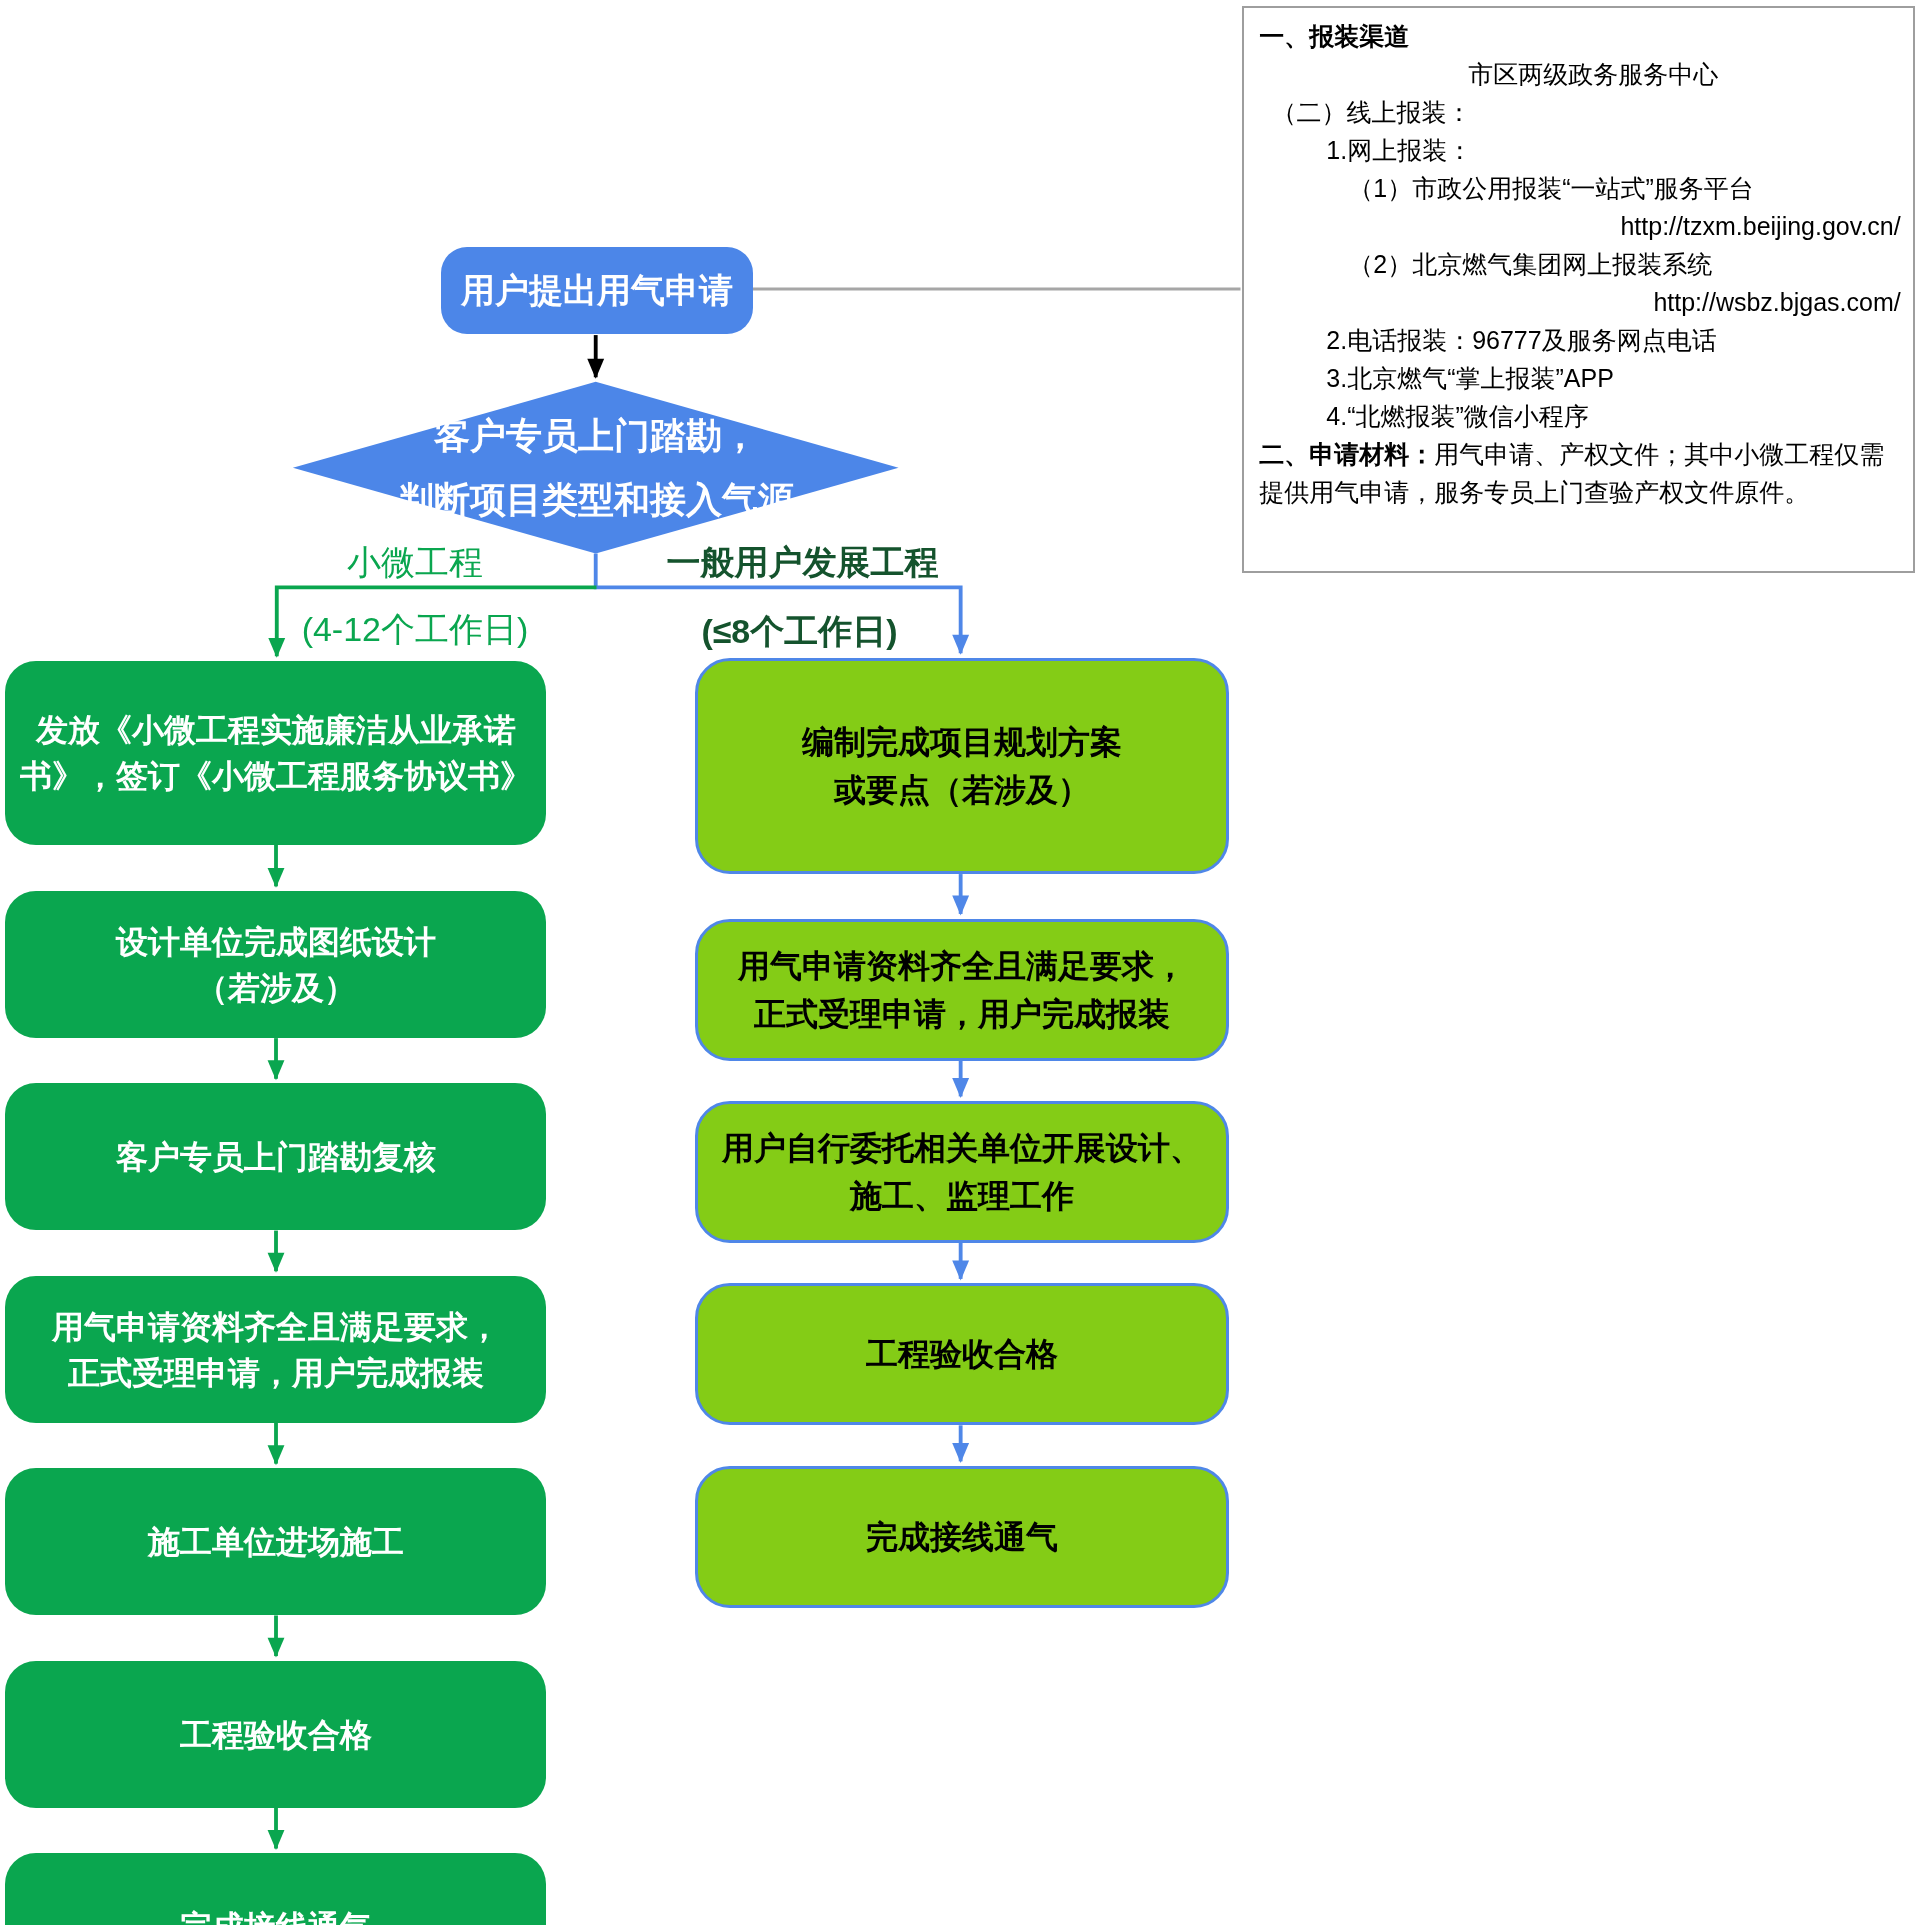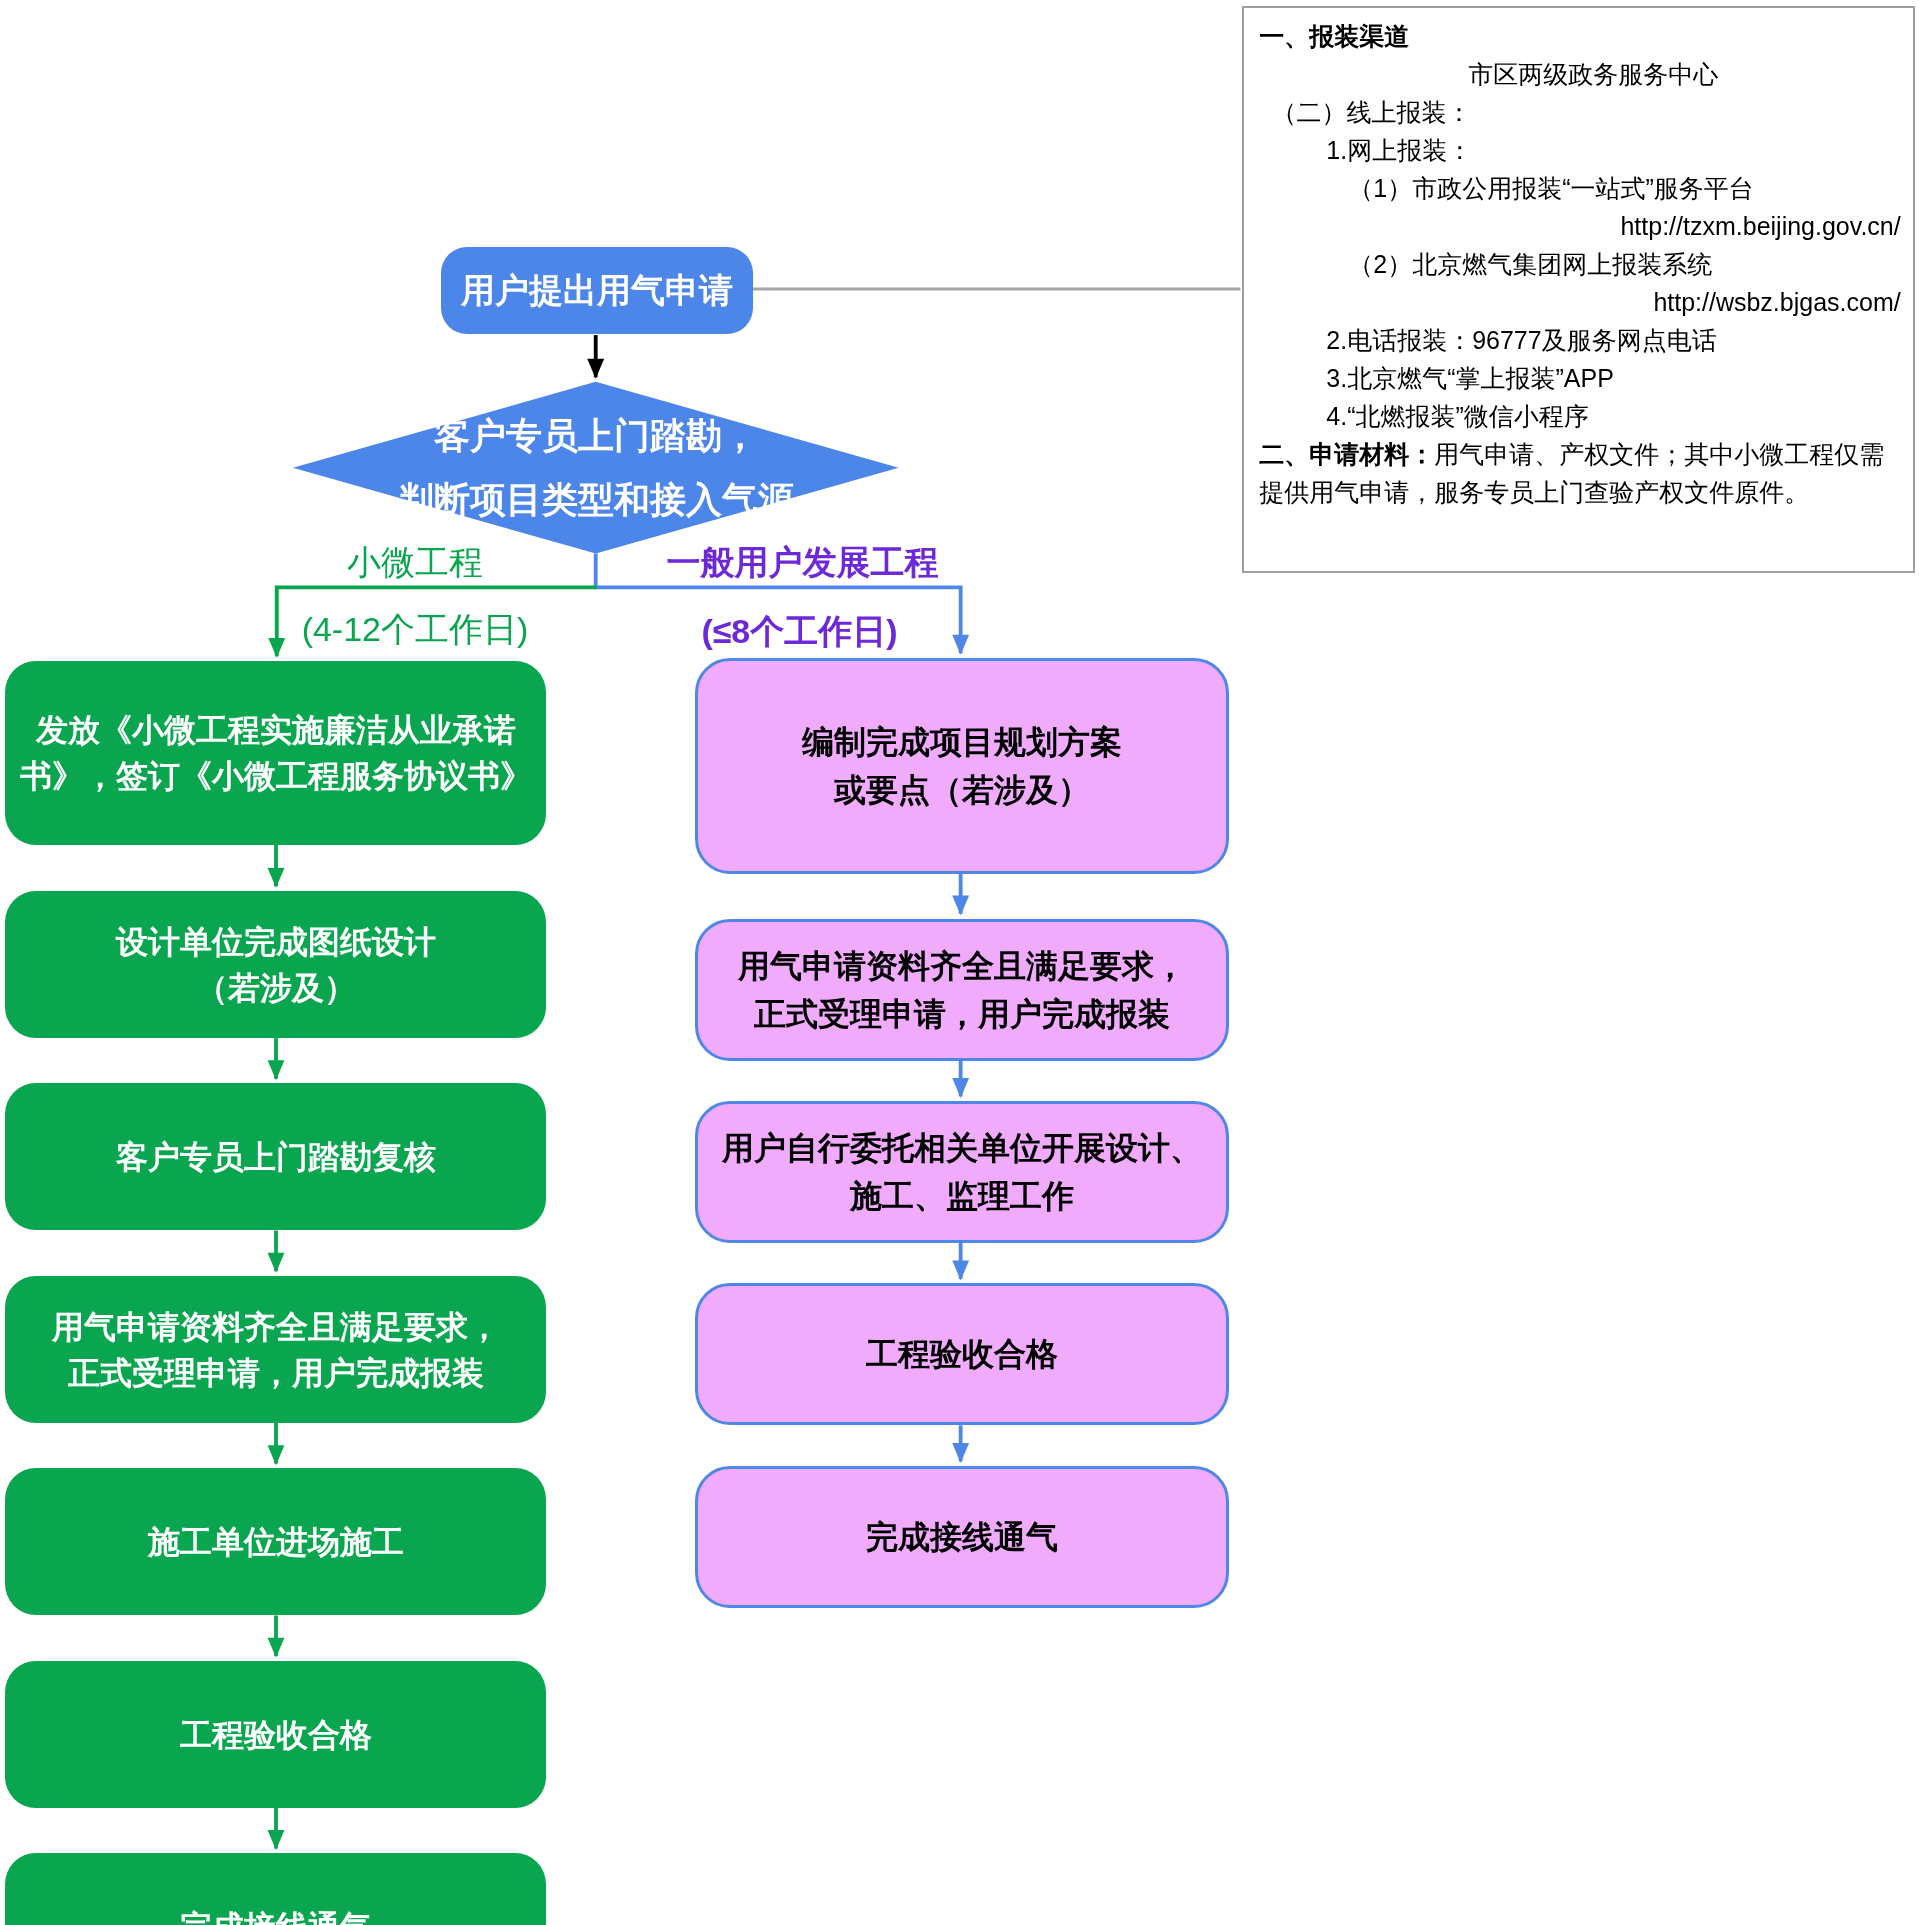--- a/index.html
+++ b/index.html
@@ -25,31 +25,31 @@
     font-size:32px;line-height:46px;border-radius:31px;padding:0 14px;
   }
   .g1{top:661px;height:184px;}
   .g2{top:891px;height:147px;}
   .g3{top:1083px;height:147px;}
   .g4{top:1276px;height:147px;}
   .g5{top:1468px;height:147px;}
   .g6{top:1661px;height:147px;}
   .g7{top:1853px;height:147px;}
   .bbox{
-    left:695px;width:534px;background:#f0abfc;border:3.1px solid #4F87E8;
+    left:695px;width:534px;background:#84cc16;border:3.1px solid #4F87E8;
     color:#000;font-size:32px;line-height:48px;border-radius:35px;padding:0 12.3px;
   }
   .b1{top:658px;height:216px;}
   .b2{top:919px;height:142px;}
   .b3{top:1101px;height:142px;}
   .b4{top:1283px;height:142px;}
   .b5{top:1466px;height:142px;}
   .lbl{position:absolute;text-align:center;font-size:34px;white-space:nowrap;margin-top:11px;}
   .lbl-green{color:#0AA64F;}
-  .lbl-blue{color:#6d28d9;font-weight:700;}
+  .lbl-blue{color:#14532d;font-weight:700;}
   .lbl-sm-name{left:300px;top:529px;width:230px;}
   .lbl-sm-days{left:281px;top:596px;width:268px;}
   .lbl-gn-name{left:649px;top:529px;width:307px;}
   .lbl-gn-days{left:646px;top:598px;width:307px;}
   .info{
     position:absolute;left:1242px;top:6.1px;width:673px;height:567px;
     border:2.3px solid #9E9E9E;box-sizing:border-box;
     padding:9.2px 12.3px 0 15.3px;font-size:25px;line-height:38px;
   }
   .il{white-space:nowrap;}

